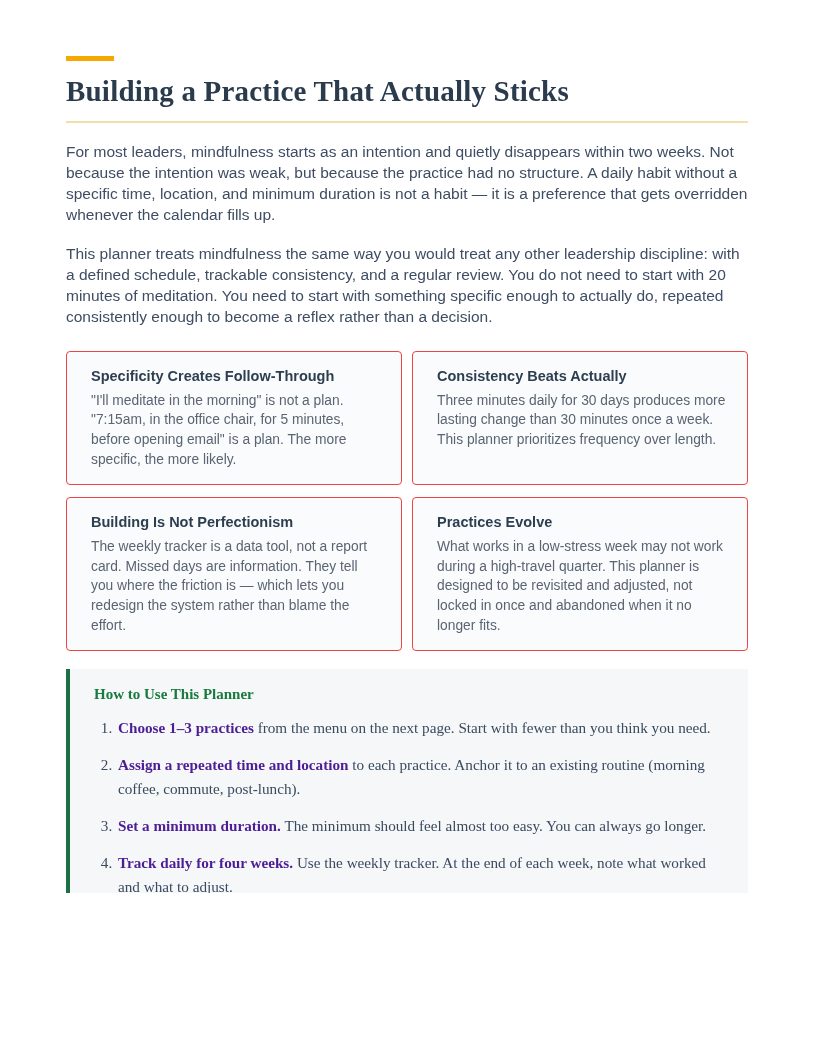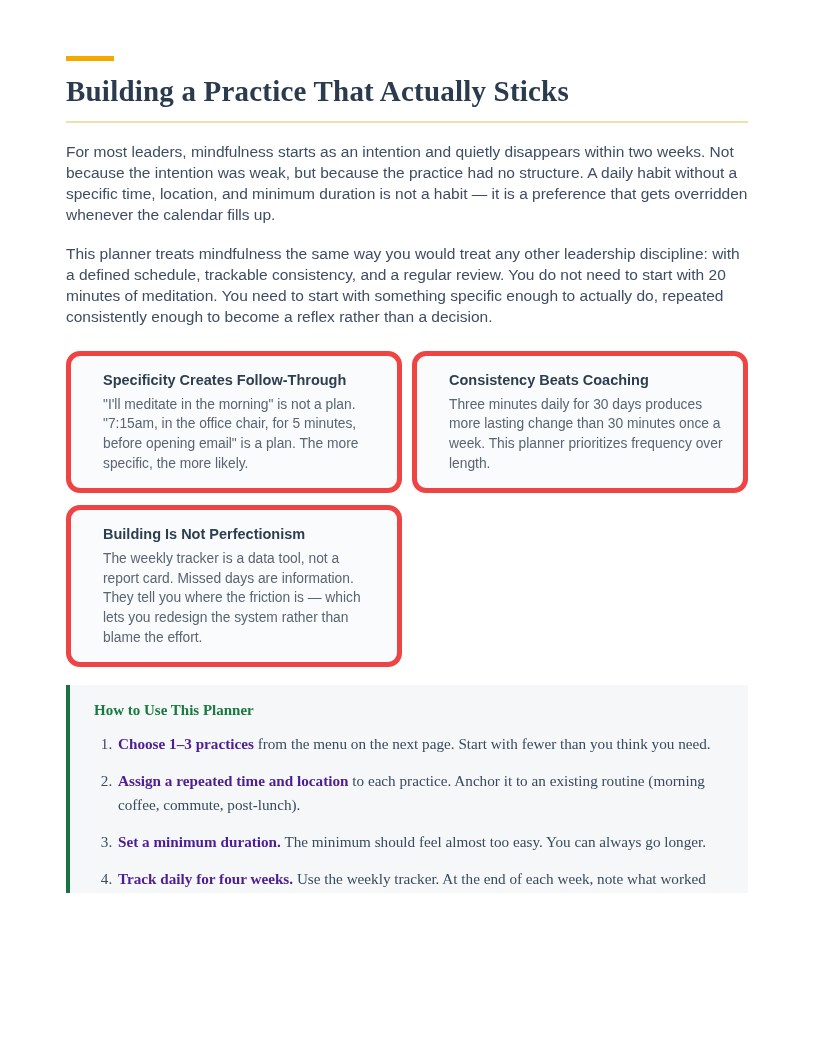--- a/index.html
+++ b/index.html
@@ -42,23 +42,23 @@
   }
   .cards-grid {
     margin-top: 24px;
     display: grid;
     grid-template-columns: 1fr 1fr;
     column-gap: 10px;
     row-gap: 12px;
   }
   .info-card {
     background: #FAFBFC;
-    border: 5px solid #ef4444;
-    border-radius: 14px;
-    padding: 16px 20px 15px 32px;
+    border: 1px solid #ef4444;
+    border-radius: 4px;
+    padding: 16px 20px 15px 24px;
   }
   .info-card h3 {
     font-size: 14.5px;
     font-weight: 700;
     color: #2C3E50;
     margin-bottom: 7px;
   }
   .info-card p {
     font-size: 13.8px;
     line-height: 19.6px;
@@ -134,26 +134,30 @@
 
     <p class="body-para">For most leaders, mindfulness starts as an intention and quietly disappears within two weeks. Not because the intention was weak, but because the practice had no structure. A daily habit without a specific time, location, and minimum duration is not a habit — it is a preference that gets overridden whenever the calendar fills up.</p>
     <p class="body-para">This planner treats mindfulness the same way you would treat any other leadership discipline: with a defined schedule, trackable consistency, and a regular review. You do not need to start with 20 minutes of meditation. You need to start with something specific enough to actually do, repeated consistently enough to become a reflex rather than a decision.</p>
 
     <div class="cards-grid">
       <div class="info-card">
         <h3>Specificity Creates Follow-Through</h3>
         <p>"I'll meditate in the morning" is not a plan. "7:15am, in the office chair, for 5 minutes, before opening email" is a plan. The more specific, the more likely.</p>
       </div>
       <div class="info-card">
-        <h3>Consistency Beats Coaching</h3>
+        <h3>Consistency Beats Actually</h3>
         <p>Three minutes daily for 30 days produces more lasting change than 30 minutes once a week. This planner prioritizes frequency over length.</p>
       </div>
       <div class="info-card">
         <h3>Building Is Not Perfectionism</h3>
         <p>The weekly tracker is a data tool, not a report card. Missed days are information. They tell you where the friction is — which lets you redesign the system rather than blame the effort.</p>
+      </div>
+      <div class="info-card">
+        <h3>Practices Evolve</h3>
+        <p>What works in a low-stress week may not work during a high-travel quarter. This planner is designed to be revisited and adjusted, not locked in once and abandoned when it no longer fits.</p>
       </div>
     </div>
 
     <div class="howto-box">
       <h2>How to Use This Planner</h2>
       <ol>
         <li><span class="lead">Choose 1–3 practices</span><span> from the menu on the next page. Start with fewer than you think you need.</span></li>
         <li><span class="lead">Assign a repeated time and location</span><span> to each practice. Anchor it to an existing routine (morning coffee, commute, post-lunch).</span></li>
         <li><span class="lead">Set a minimum duration.</span><span> The minimum should feel almost too easy. You can always go longer.</span></li>
         <li><span class="lead">Track daily for four weeks.</span><span> Use the weekly tracker. At the end of each week, note what worked and what to adjust.</span></li>

